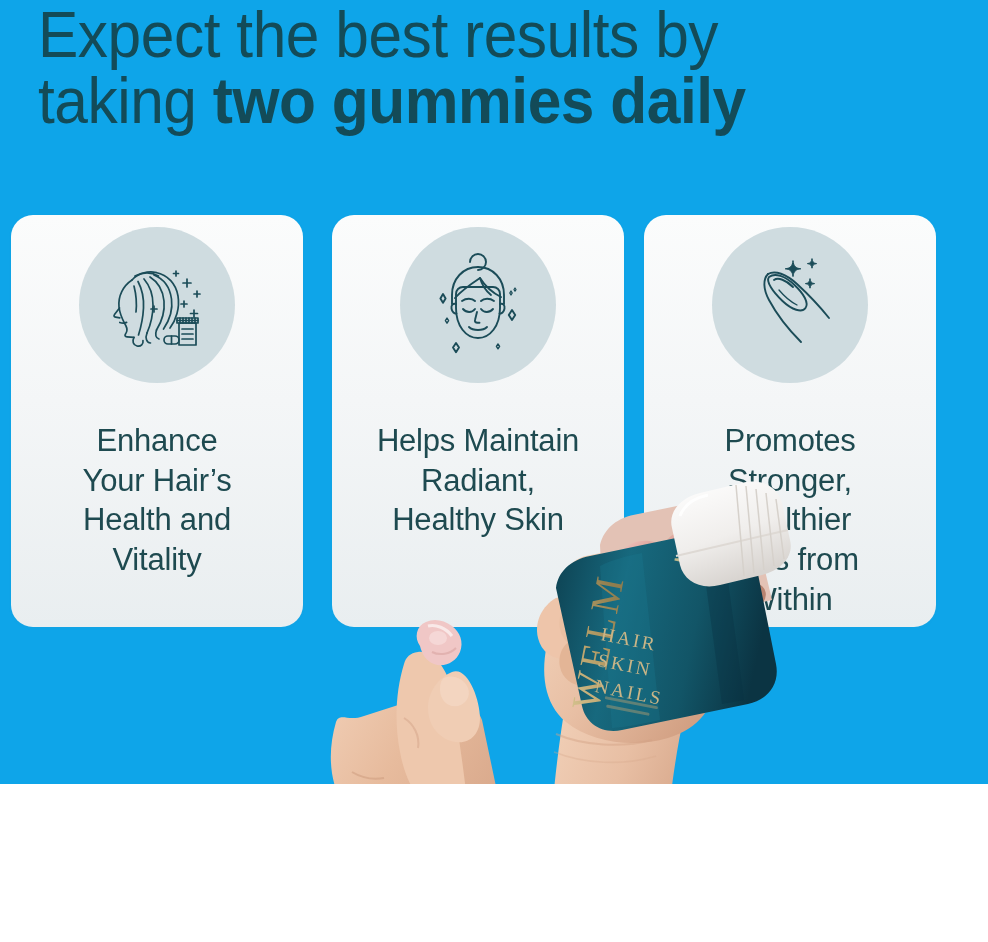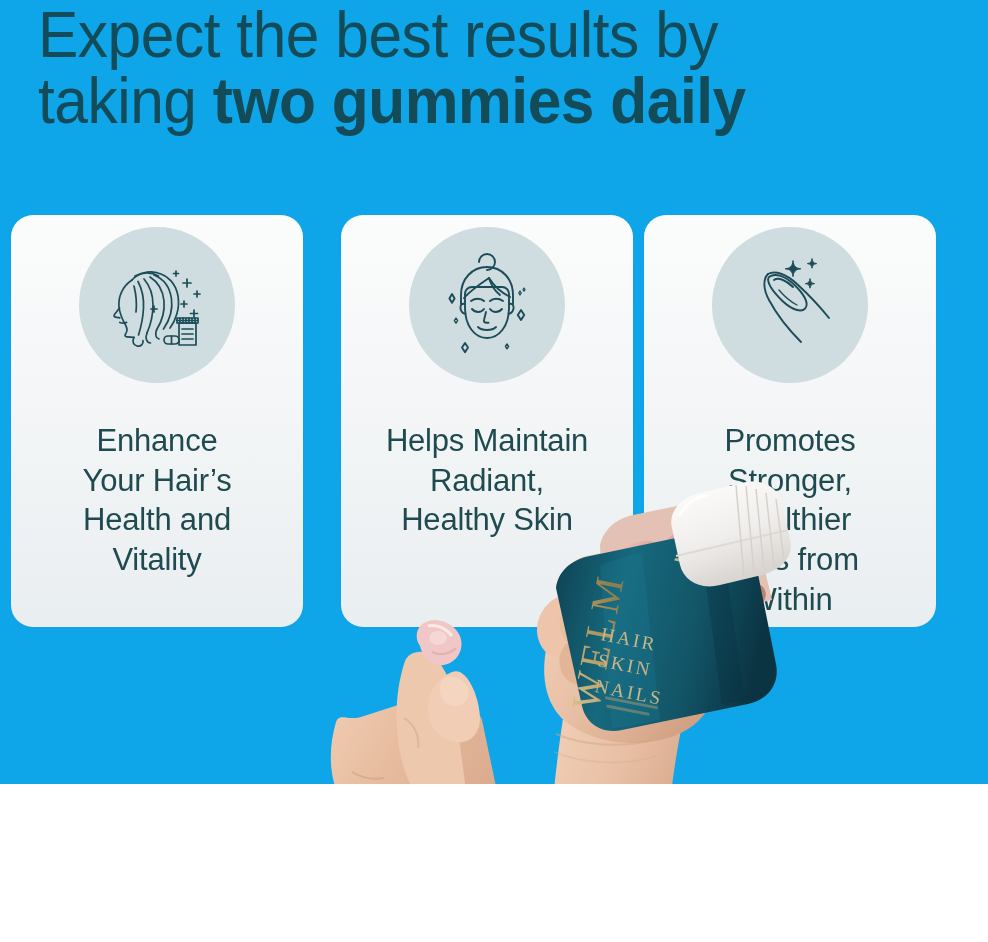--- a/index.html
+++ b/index.html
@@ -56,21 +56,21 @@
   .card {
     position: absolute;
     top: 0;
     width: 292px;
     height: 412px;
     border-radius: 22px;
     background: linear-gradient(180deg, #fbfcfc 0%, #f4f6f7 45%, #e9eef0 100%);
     box-shadow: 0 1px 3px rgba(120,140,150,0.07);
   }
   #card-1 { left: 11px; }
-  #card-2 { left: 341px; }
+  #card-2 { left: 332px; }
   #card-3 { left: 644px; }
 
   .badge {
     position: absolute;
     left: 50%;
     top: 12px;
     width: 156px;
     height: 156px;
     margin-left: -78px;
     border-radius: 50%;

